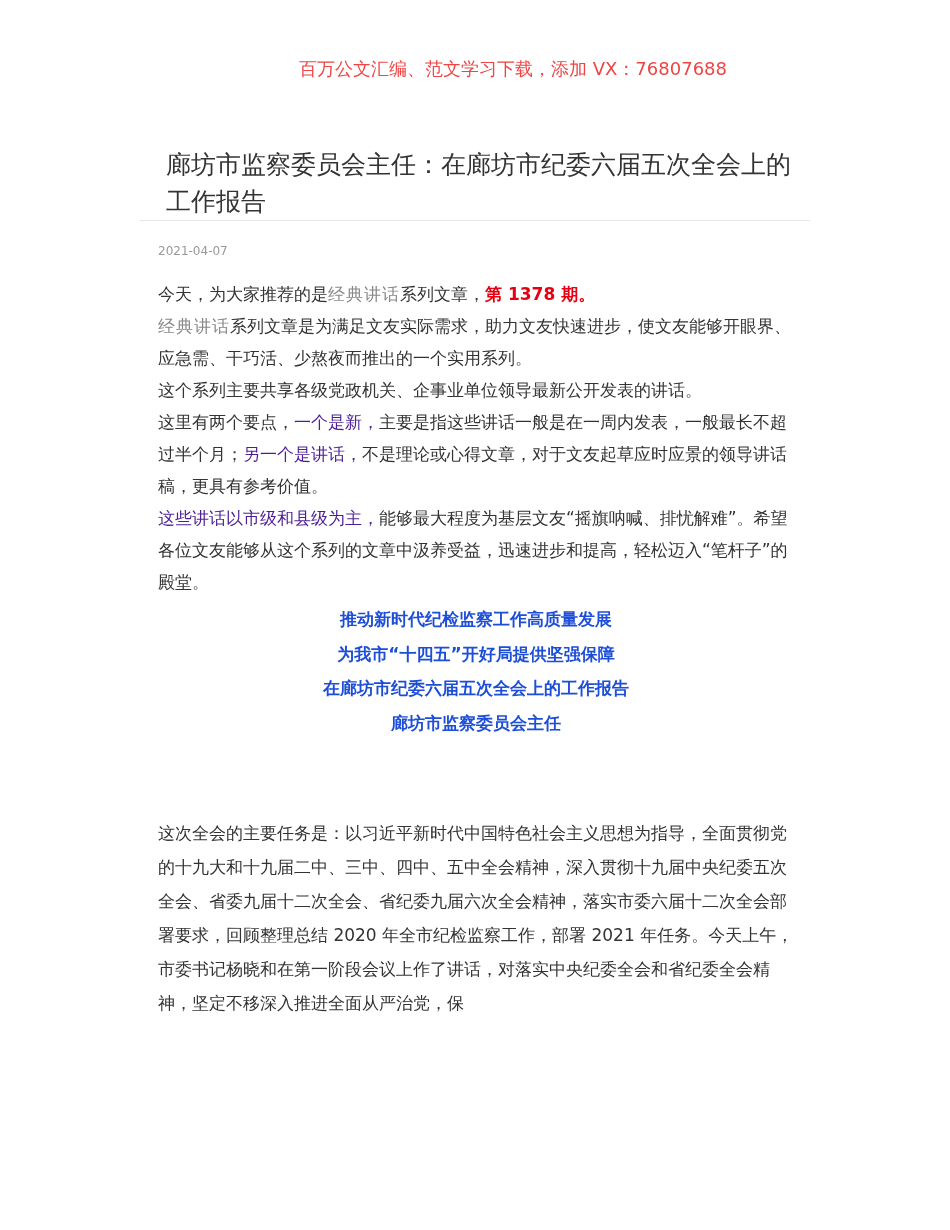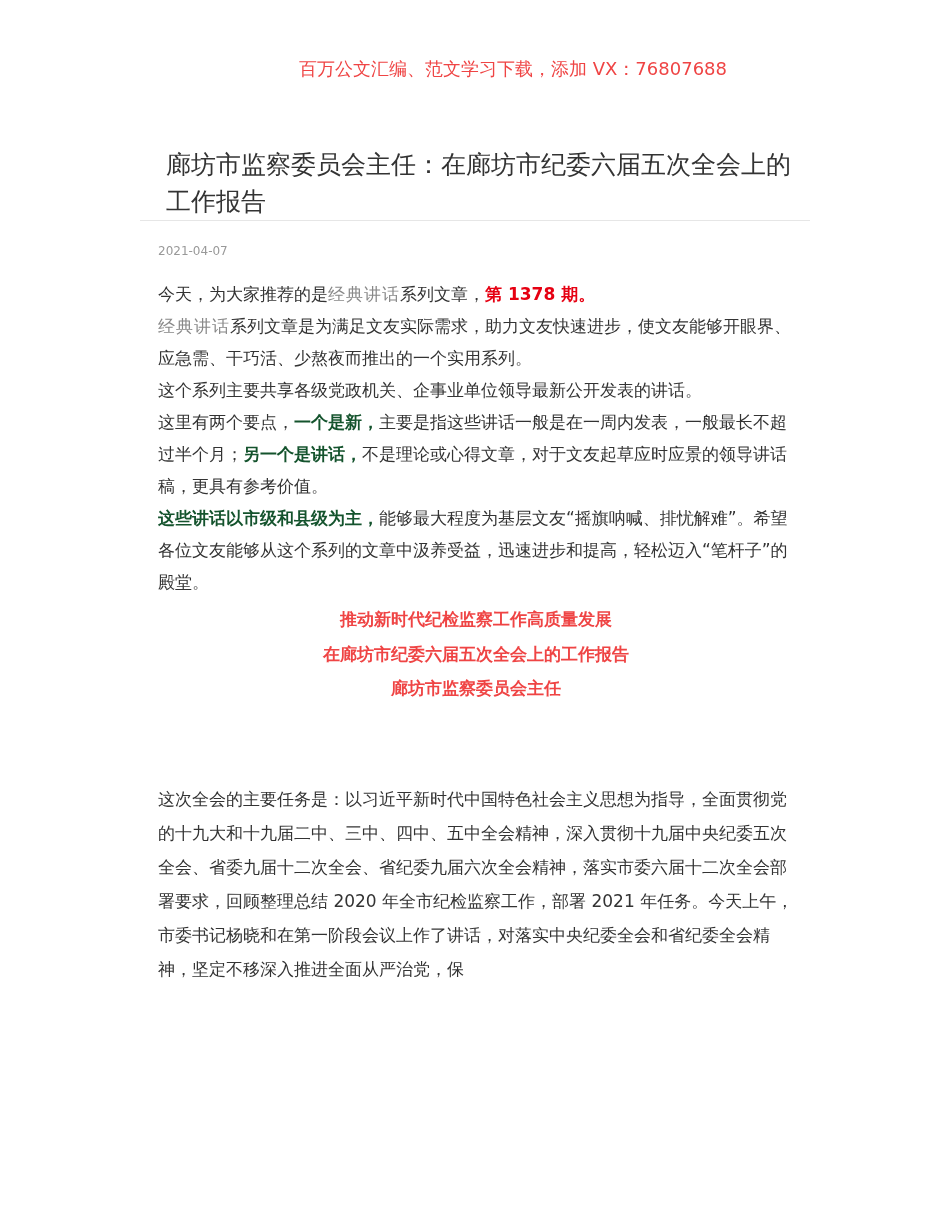--- a/index.html
+++ b/index.html
@@ -69,29 +69,29 @@
   .series {
     color: #888888;
     font-family: "DejaVu Serif", "Liberation Serif", serif;
     letter-spacing: 1px;
   }
   .issue {
     color: #e60012;
     font-weight: bold;
   }
   b {
-    font-weight: bold;
-    color: #14532d;
+    font-weight: normal;
+    color: #4c1d95;
   }
   .headline-block {
     margin-top: 4px;
     text-align: center;
   }
   .headline {
-    color: #ef4444;
+    color: #1d4ed8;
     font-weight: bold;
     font-size: 17px;
     line-height: 34.5px;
     margin: 0;
   }
   .spacer {
     height: 38px;
   }
   .body-p {
     line-height: 34px;
@@ -114,20 +114,21 @@
   <p><span class="series">经典讲话</span><span>系列文章是为满足文友实际需求，助力文友快速进步，使文友能够开眼界、应急需、干巧活、少熬夜而推出的一个实用系列。</span></p>
 
   <p>这个系列主要共享各级党政机关、企事业单位领导最新公开发表的讲话。</p>
 
   <p><span>这里有两个要点，</span><b>一个是新，</b><span>主要是指这些讲话一般是在一周内发表，一般最长不超过半个月；</span><b>另一个是讲话，</b><span>不是理论或心得文章，对于文友起草应时应景的领导讲话稿，更具有参考价值。</span></p>
 
   <p><b>这些讲话以市级和县级为主，</b><span>能够最大程度为基层文友“摇旗呐喊、排忧解难”。希望各位文友能够从这个系列的文章中汲养受益，迅速进步和提高，轻松迈入“笔杆子”的殿堂。</span></p>
 
   <div class="headline-block">
     <p class="headline">推动新时代纪检监察工作高质量发展</p>
+    <p class="headline">为我市“十四五”开好局提供坚强保障</p>
     <p class="headline">在廊坊市纪委六届五次全会上的工作报告</p>
     <p class="headline">廊坊市监察委员会主任</p>
   </div>
 
   <div class="spacer"></div>
 
 
   <div class="spacer"></div>
 
   <p class="body-p">这次全会的主要任务是：以习近平新时代中国特色社会主义思想为指导，全面贯彻党的十九大和十九届二中、三中、四中、五中全会精神，深入贯彻十九届中央纪委五次全会、省委九届十二次全会、省纪委九届六次全会精神，落实市委六届十二次全会部署要求，回顾整理总结 2020 年全市纪检监察工作，部署 2021 年任务。今天上午，市委书记杨晓和在第一阶段会议上作了讲话，对落实中央纪委全会和省纪委全会精神，坚定不移深入推进全面从严治党，保</p>

